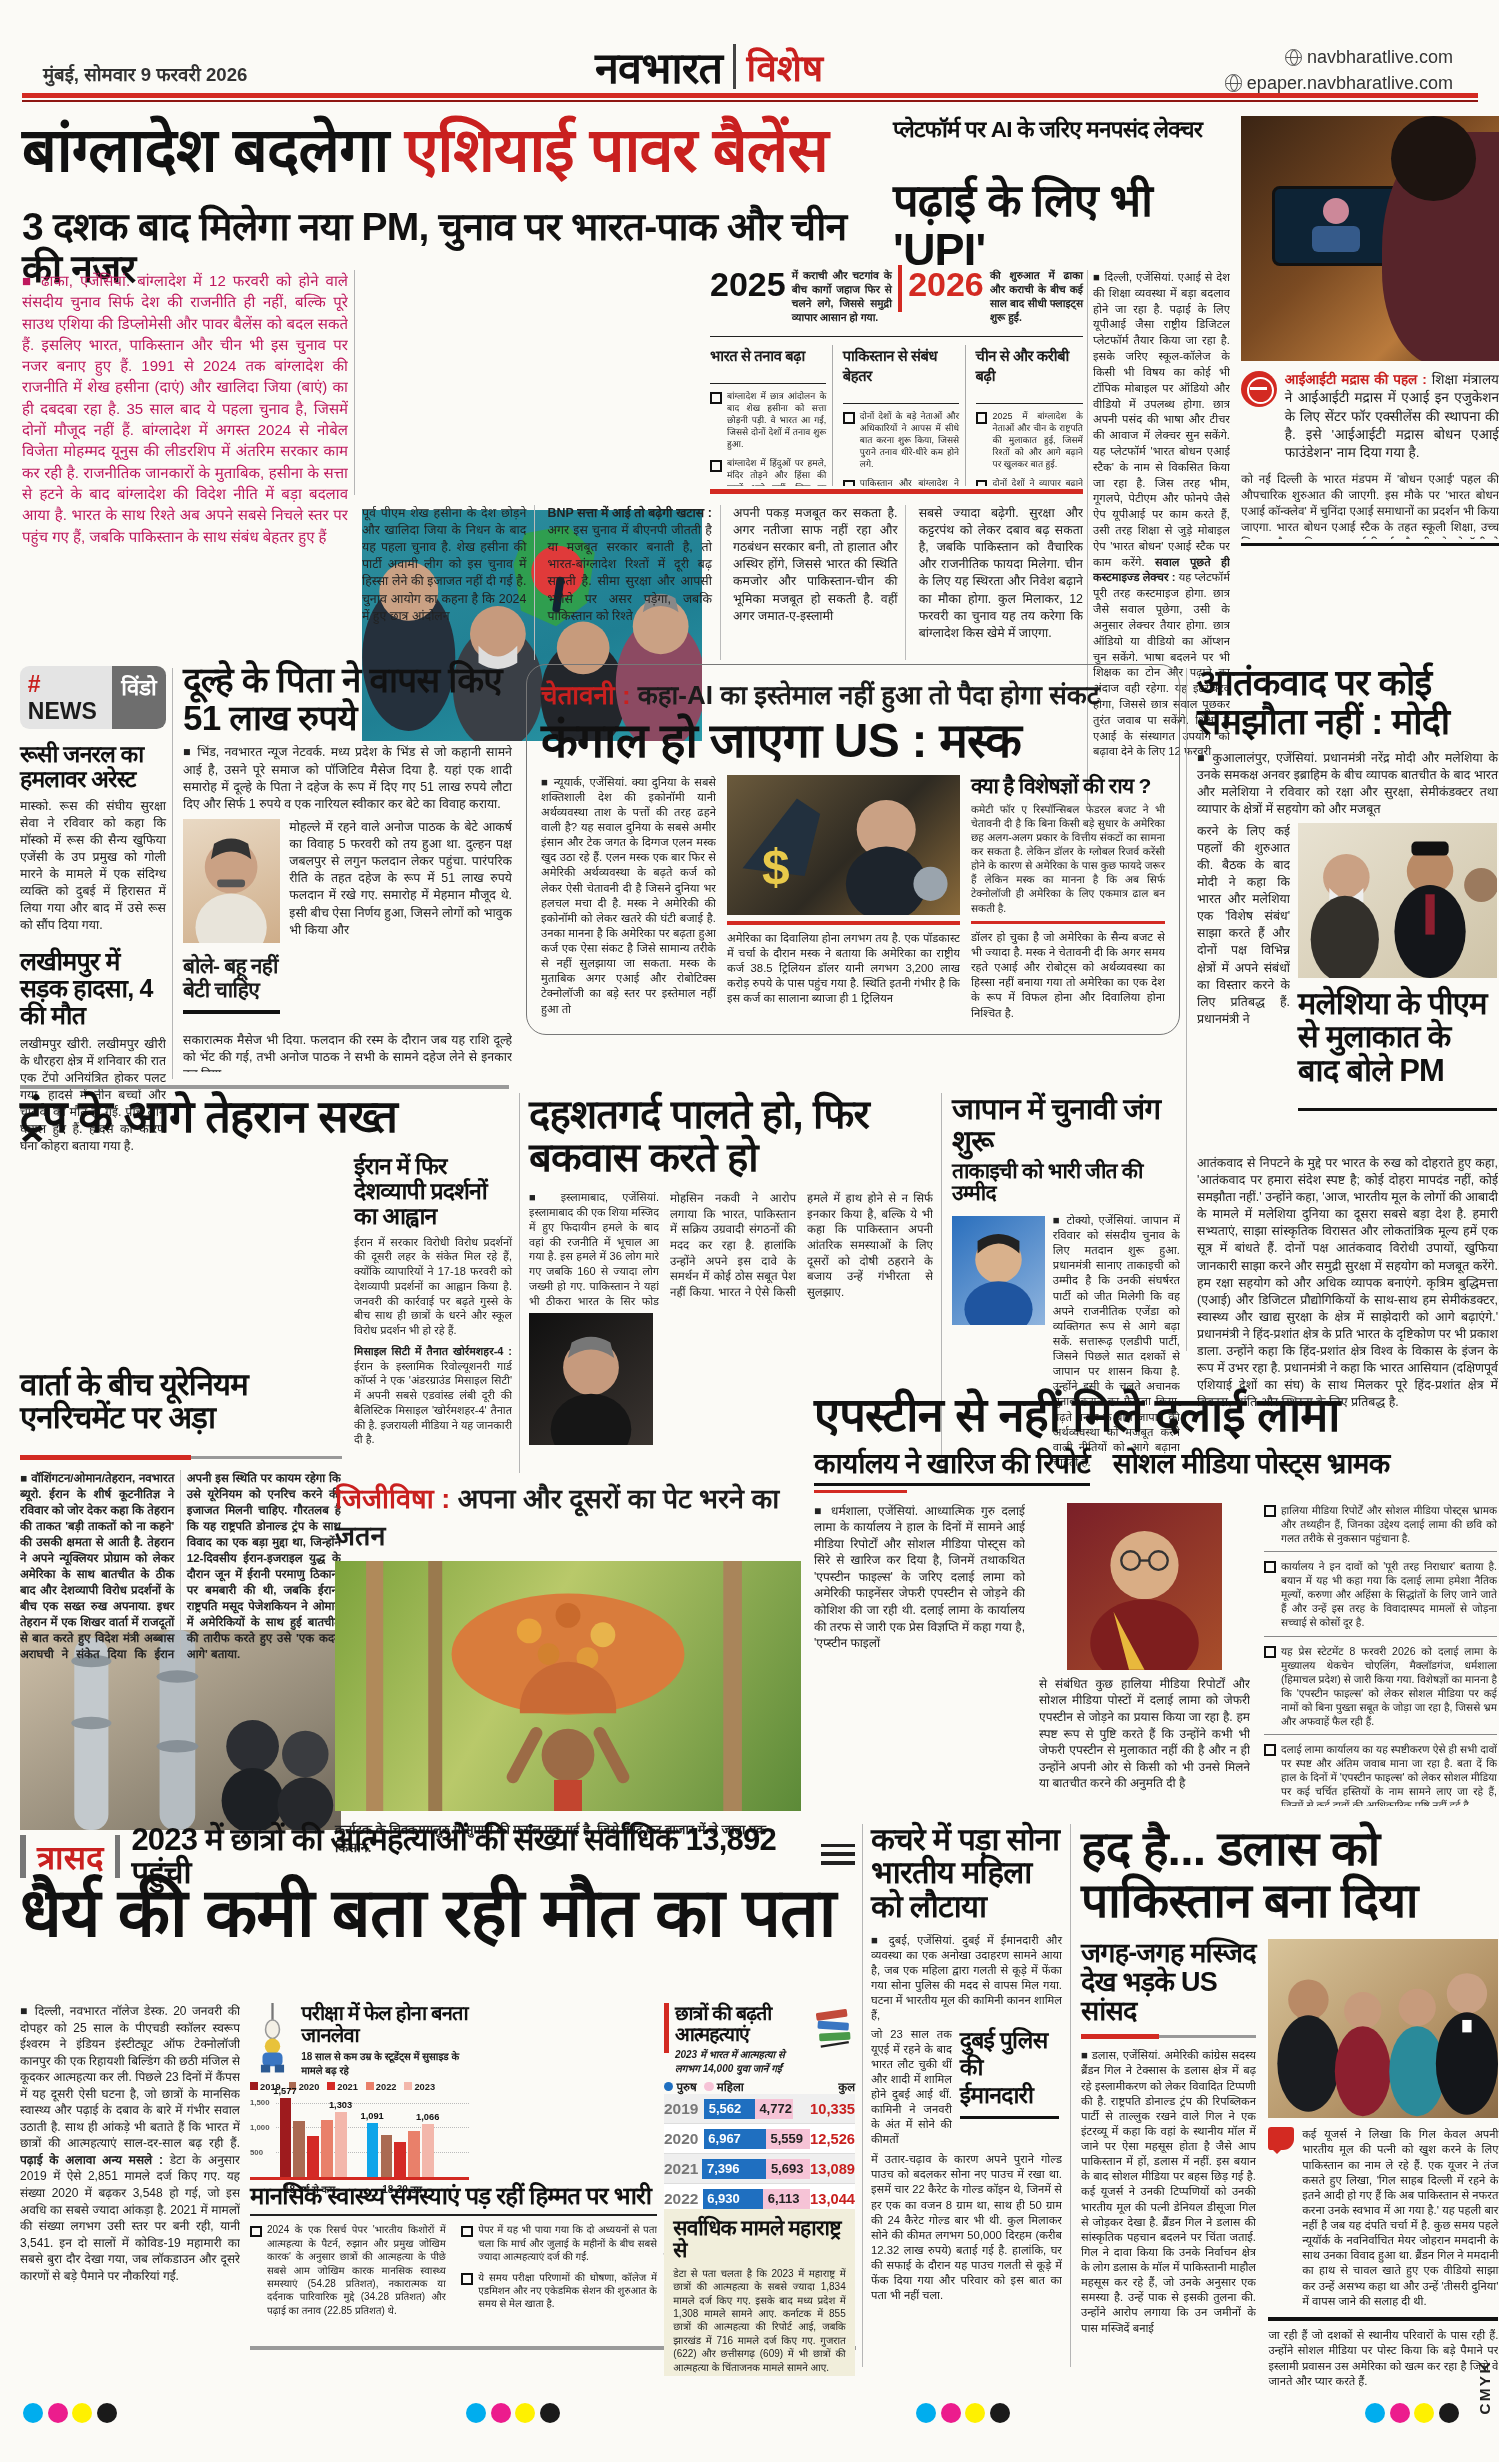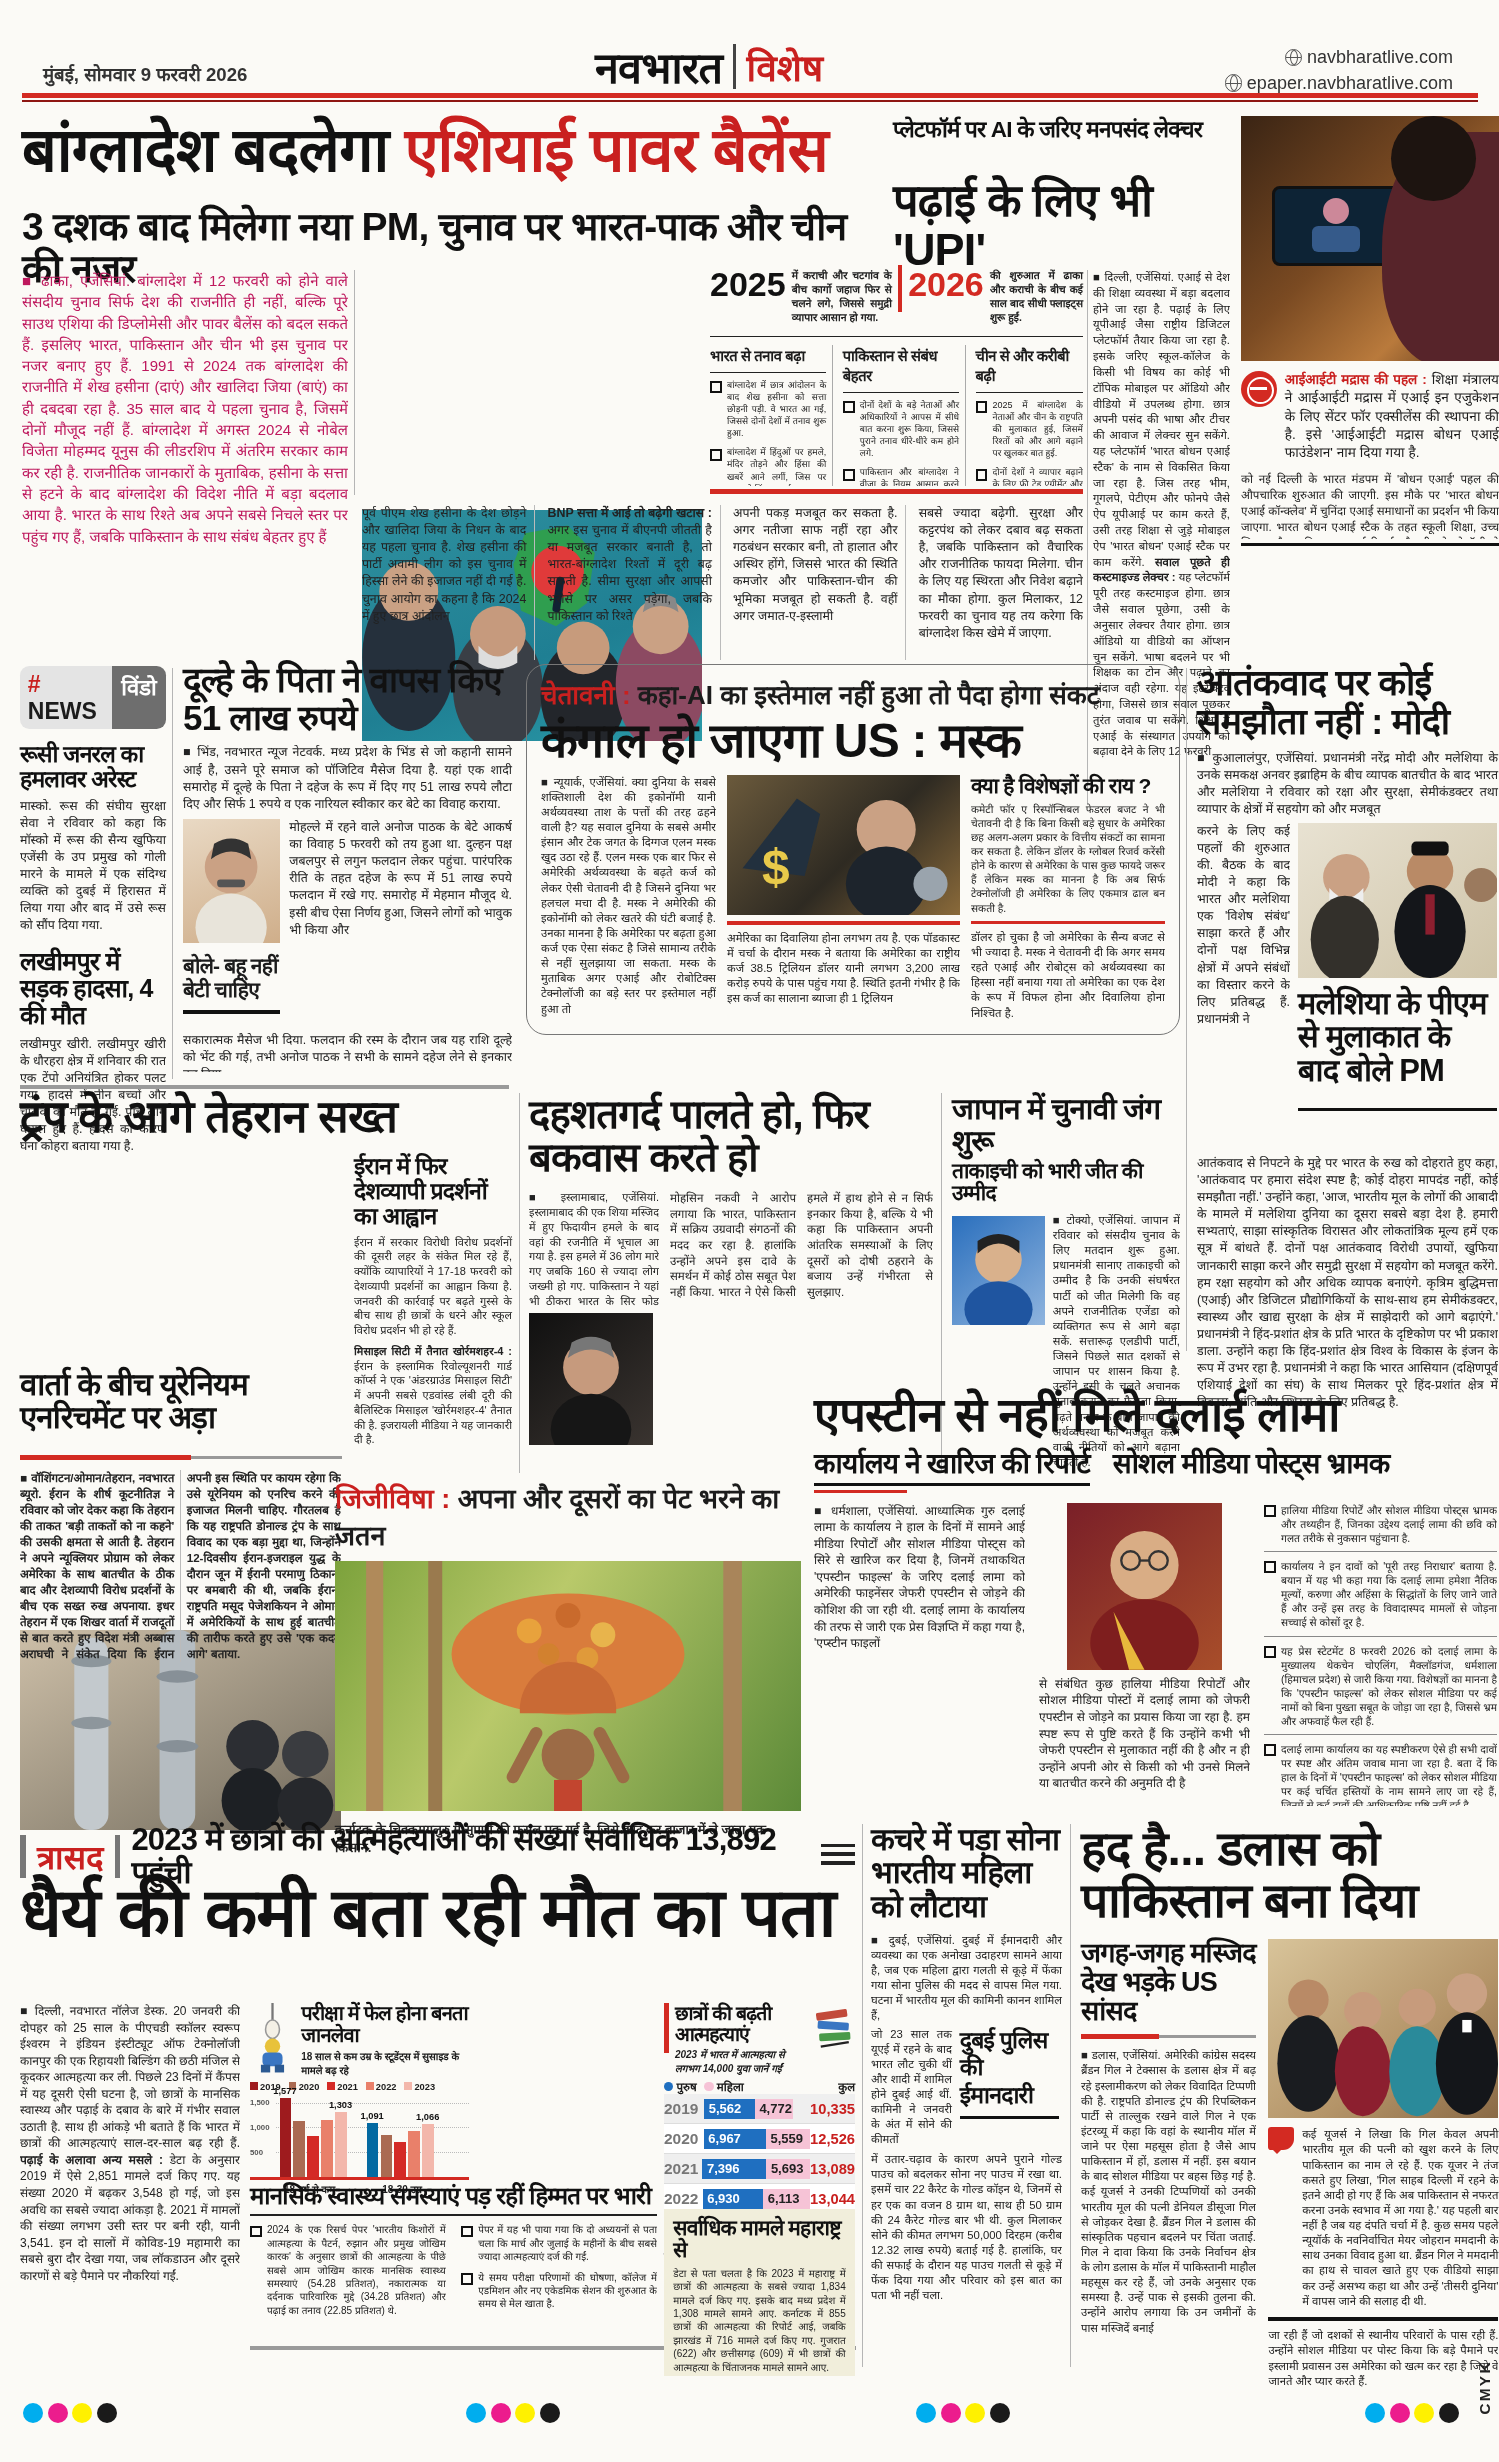--- a/index.html
+++ b/index.html
@@ -14,21 +14,21 @@
   .red{color:#c9201f;}
   .clip{overflow:hidden;}
   .hl{font-weight:bold;color:#111;letter-spacing:-0.8px;line-height:1.08;}
   .rule-red{background:#d32a22;height:5.4px;}
   .rule-gray{background:#9a9a9a;height:3.9px;}
   .vline{position:absolute;width:0.8px;background:#b5b5b5;}
   .photo{position:relative;background:#888;overflow:hidden;}
   .cap{font-size:13px;font-weight:bold;color:#222;}
   .blt{position:relative;padding-left:17px;margin-bottom:7px;}
   .blt::before{content:"";position:absolute;left:0;top:2.3px;width:7.8px;height:7.8px;border:2.3px solid #111;}
-  .mini-title{font-size:19.4px;font-weight:bold;border-bottom:1.6px solid #222;padding-bottom:7px;margin-bottom:6.2px;letter-spacing:-0.4px;}
+  .mini-title{font-size:19.4px;font-weight:bold;border-bottom:1.6px solid #222;padding-bottom:18px;margin-bottom:6.2px;letter-spacing:-0.4px;}
   .dotrow{position:absolute;display:flex;gap:4.7px;}
   .dot{width:20px;height:20px;border-radius:50%;}
   .tbl-row{display:flex;align-items:center;height:29px;border-bottom:0.8px solid #ddd;}
   .tbl-year{width:40px;font-weight:bold;color:#777;font-size:15.5px;}
   .bar-m{background:#1f6fc0;color:#fff;font-weight:bold;font-size:13px;display:flex;align-items:center;padding-left:4.7px;height:20px;}
   .bar-f{background:#f6c3d6;color:#222;font-weight:bold;font-size:13px;display:flex;align-items:center;padding-left:4.7px;height:20px;}
   .tbl-total{margin-left:auto;font-weight:bold;color:#c9201f;font-size:14.7px;}
   .legend-chip{display:inline-flex;align-items:center;margin-right:7.8px;font-weight:bold;font-size:11.6px;}
   .legend-sq{width:9.3px;height:9.3px;display:inline-block;margin-right:3.1px;}
   .pull{font-weight:bold;font-size:26px;line-height:1.15;letter-spacing:-0.8px;border-bottom:4.7px solid #111;padding-bottom:7.8px;}
@@ -441,21 +441,21 @@
                 <span style="position: absolute; top: -11.6px; left: -6.2px; font-size: 9.3px; font-weight: bold; color: rgb(17, 17, 17); white-space: nowrap;">1,577</span>
               </div>
               <div style="position: relative; width: 11.6px; height: 56px; background: rgb(170, 106, 82);"></div>
               <div style="position: relative; width: 11.6px; height: 41px; background: rgb(212, 42, 38);"></div>
               <div style="position: relative; width: 11.6px; height: 57px; background: rgb(233, 128, 106);"></div>
               <div style="position: relative; width: 11.6px; height: 65px; background: rgb(243, 183, 171);">
                 <span style="position: absolute; top: -11.6px; left: -6.2px; font-size: 9.3px; font-weight: bold; color: rgb(17, 17, 17); white-space: nowrap;">1,303</span>
               </div>
             </div>
             <div style="display: flex; gap: 2.3px; align-items: flex-end; height: 82px;">
-              <div style="position: relative; width: 11.6px; height: 54px; background: #0369a1;">
+              <div style="position: relative; width: 11.6px; height: 54px; background: #0ea5e9;">
                 <span style="position: absolute; top: -11.6px; left: -6.2px; font-size: 9.3px; font-weight: bold; color: rgb(17, 17, 17); white-space: nowrap;">1,091</span>
               </div>
               <div style="position: relative; width: 11.6px; height: 42px; background: rgb(170, 106, 82);"></div>
               <div style="position: relative; width: 11.6px; height: 35px; background: rgb(212, 42, 38);"></div>
               <div style="position: relative; width: 11.6px; height: 46px; background: rgb(233, 128, 106);"></div>
               <div style="position: relative; width: 11.6px; height: 53px; background: rgb(243, 183, 171);">
                 <span style="position: absolute; top: -11.6px; left: -6.2px; font-size: 9.3px; font-weight: bold; color: rgb(17, 17, 17); white-space: nowrap;">1,066</span>
               </div>
             </div>
           </div>

